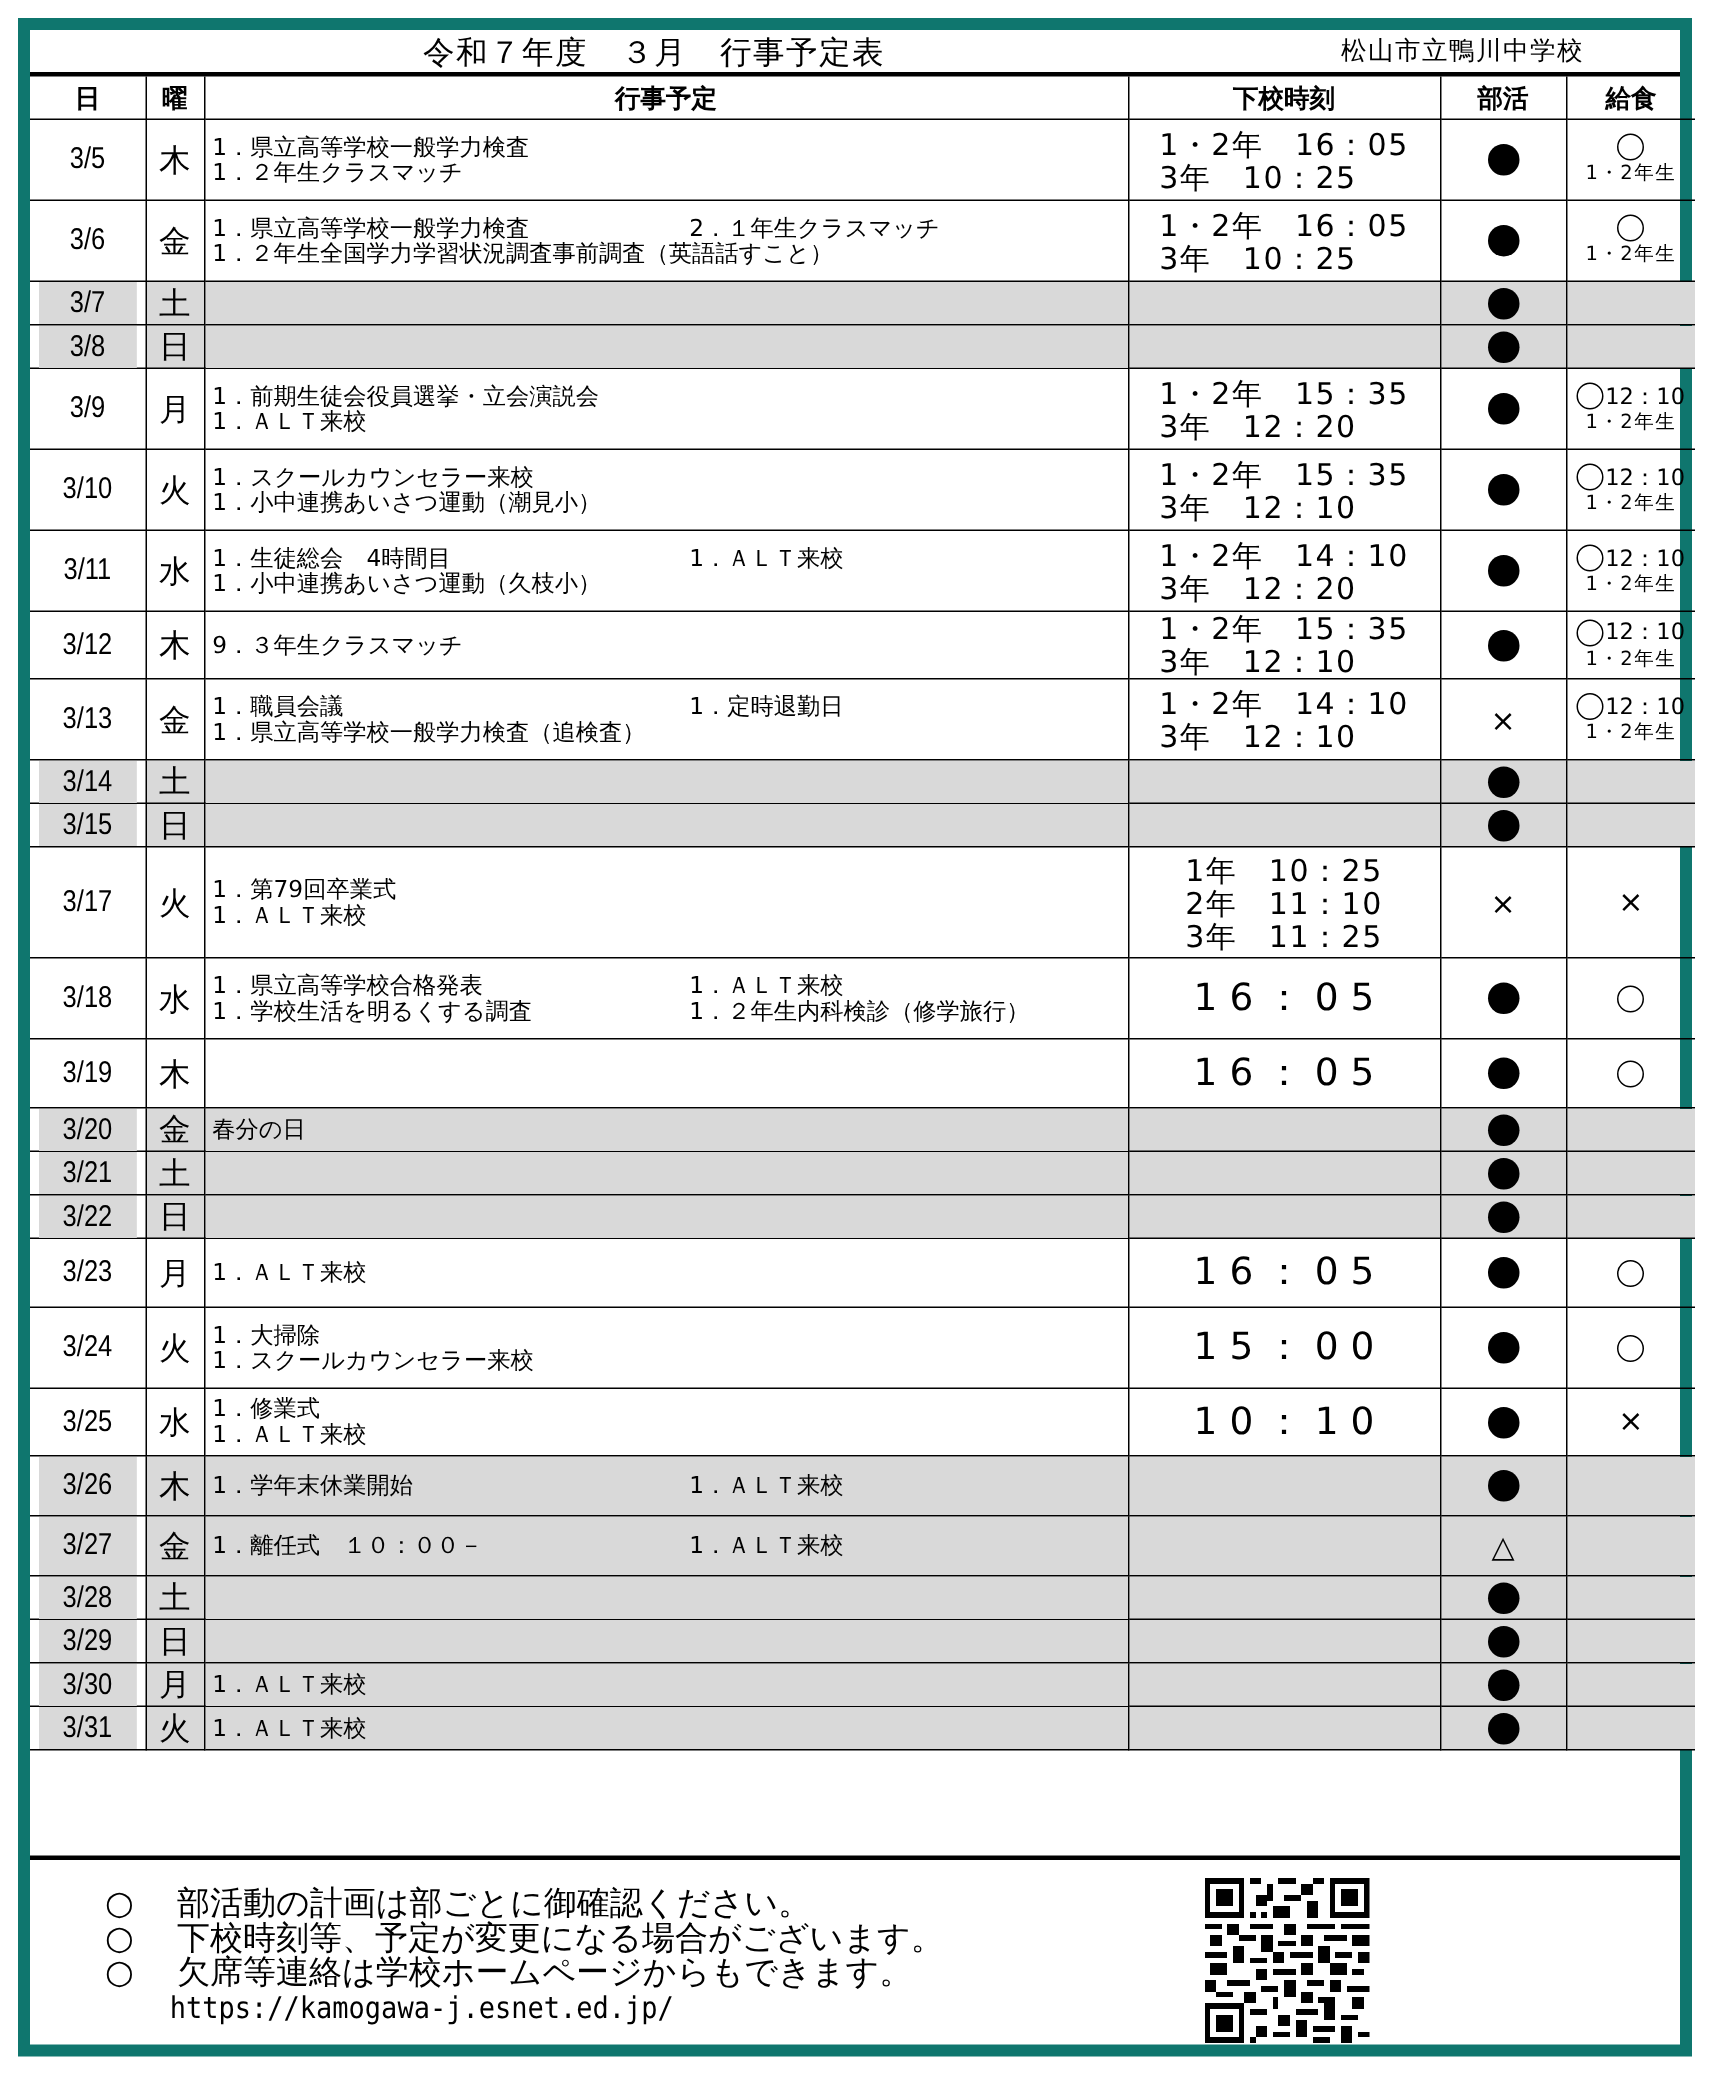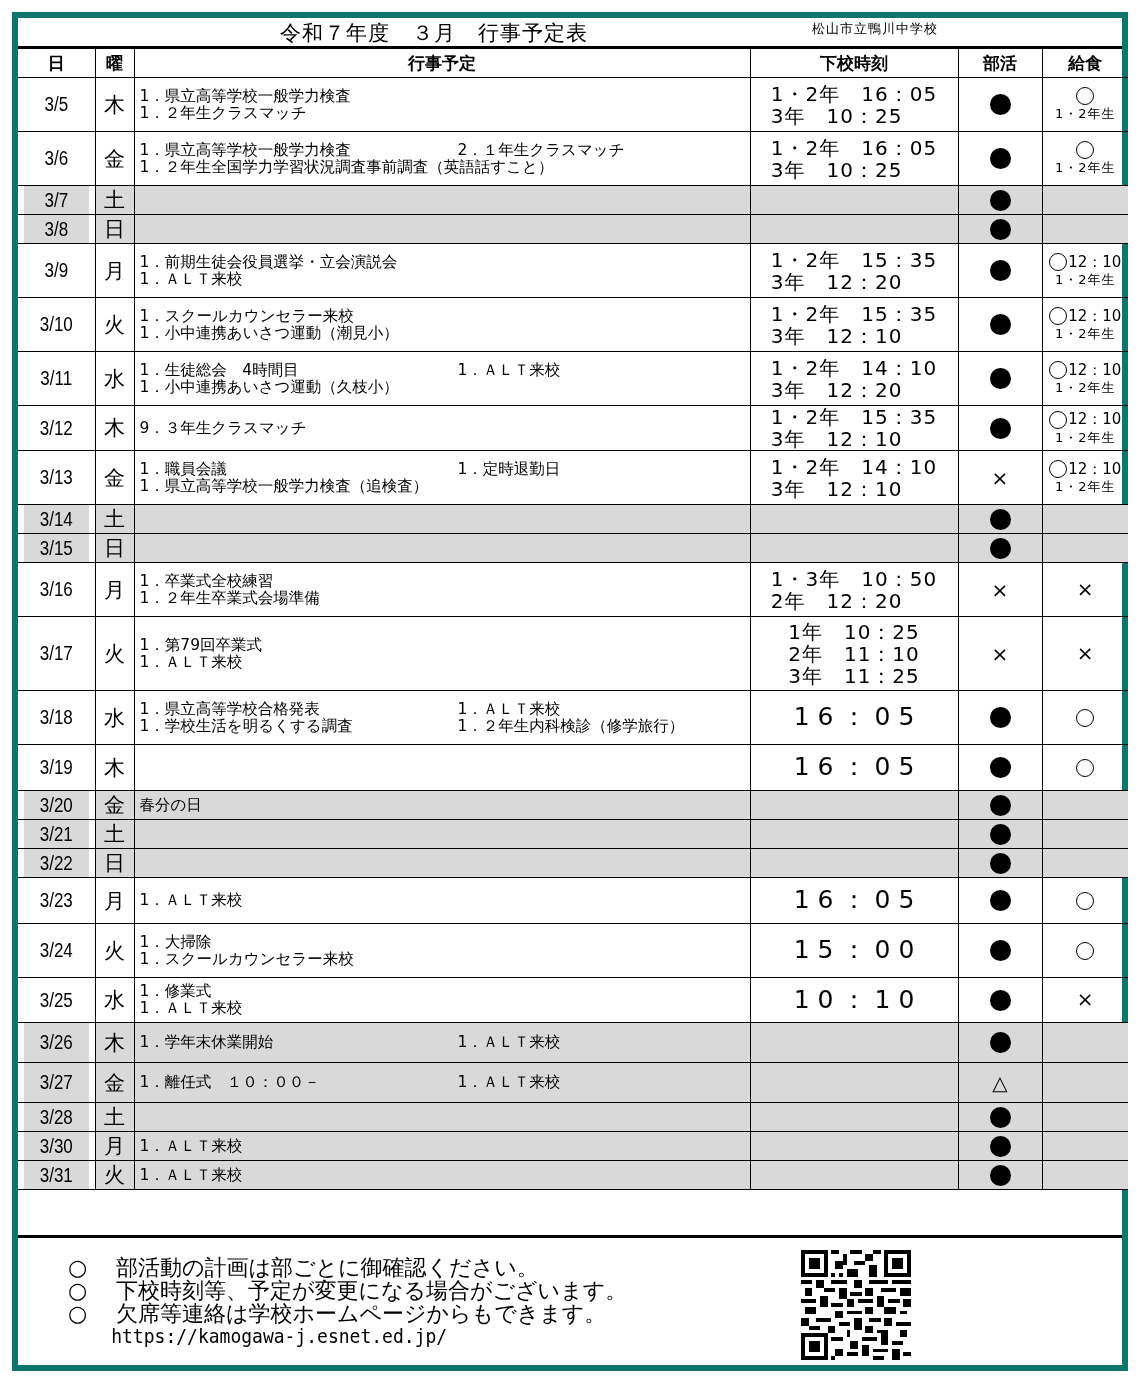--- a/index.html
+++ b/index.html
@@ -1,20 +1,20 @@
 <!DOCTYPE html>
 <html><head>
 <meta charset="utf-8">
 <style>
   html, body { margin: 0; padding: 0; background: #ffffff; }
   body { width: 1142px; height: 1386px; position: relative; font-family: "DejaVu Sans", "Liberation Sans", sans-serif; color: #000; }
-  .sheet { position: absolute; left: 12px; top: 12px; width: 1116px; height: 1359px; border: 6px solid #0f766e; box-sizing: border-box; }
+  .sheet { position: absolute; left: 12px; top: 12px; width: 1116px; height: 1359px; border: 8px solid #0f766e; box-sizing: border-box; }
   .title-row { position: absolute; left: 0; top: 0; width: 100%; height: 28px; border-bottom: 3px solid #000; box-sizing: content-box; }
   .title-main { position: absolute; left: 262px; top: 1px; font-size: 21px; letter-spacing: 1px; white-space: pre; }
-  .title-school { position: absolute; left: 794px; top: 2px; font-size: 13px; letter-spacing: 1px; white-space: pre; }
+  .title-school { position: absolute; left: 874px; top: 2px; font-size: 17px; letter-spacing: 1px; white-space: pre; }
   table.sched { position: absolute; left: 0; top: 31px; border-collapse: collapse; table-layout: fixed; width: 1110px; }
   table.sched td, table.sched th { border: 1px solid #000; padding: 0; overflow: hidden; }
   table.sched tr > *:first-child { border-left: none; }
   table.sched tr > *:last-child { border-right: none; }
   table.sched thead th { height: 28px; font-size: 17px; font-weight: bold; text-align: center; vertical-align: middle; border-top: none; }
   td.date { text-align: center; font-size: 20px; font-family: "Liberation Sans Narrow", "Liberation Sans", sans-serif; transform: scaleX(0.85); }
   td.dow { text-align: center; font-size: 21px; }
   td.events { font-size: 15.5px; line-height: 17px; padding-left: 5px !important; vertical-align: middle; position: relative; }
   .ev-line { display: flex; white-space: pre; }
   .ev-col1 { width: 318px; flex: none; }
@@ -190,31 +190,20 @@
           <td class="lunch"></td>
         </tr>
         <tr class="holiday" style="height: 29px;">
           <td class="date">3/15</td>
           <td class="dow">日</td>
           <td class="events"></td>
           <td class="dismiss"></td>
           <td class="club"><span class="mark-dot"></span></td>
           <td class="lunch"></td>
         </tr>
-        <tr style="height: 54px;">
-          <td class="date">3/16</td>
-          <td class="dow">月</td>
-          <td class="events">
-            <div class="ev-line"><span class="ev-col1">1．卒業式全校練習</span><span class="ev-col2"></span></div>
-            <div class="ev-line"><span class="ev-col1">1．２年生卒業式会場準備</span><span class="ev-col2"></span></div>
-          </td>
-          <td class="dismiss"><div class="dismiss-lines"><div class="dismiss-line">1・3年　10：50</div><div class="dismiss-line">2年　12：20</div></div></td>
-          <td class="club"><span class="mark-x">×</span></td>
-          <td class="lunch"><span class="mark-x">×</span></td>
-        </tr>
         <tr style="height: 74px;">
           <td class="date">3/17</td>
           <td class="dow">火</td>
           <td class="events">
             <div class="ev-line"><span class="ev-col1">1．第79回卒業式</span><span class="ev-col2"></span></div>
             <div class="ev-line"><span class="ev-col1">1．ＡＬＴ来校</span><span class="ev-col2"></span></div>
           </td>
           <td class="dismiss"><div class="dismiss-lines"><div class="dismiss-line">1年　10：25</div><div class="dismiss-line">2年　11：10</div><div class="dismiss-line">3年　11：25</div></div></td>
           <td class="club"><span class="mark-x">×</span></td>
           <td class="lunch"><span class="mark-x">×</span></td>
@@ -320,20 +309,28 @@
           <td class="events">
             <div class="ev-line"><span class="ev-col1">1．離任式　１０：００－</span><span class="ev-col2">1．ＡＬＴ来校</span></div>
           </td>
           <td class="dismiss"></td>
           <td class="club"><span class="mark-tri">△</span></td>
           <td class="lunch"></td>
         </tr>
         <tr class="holiday" style="height: 29px;">
           <td class="date">3/28</td>
           <td class="dow">土</td>
+          <td class="events"></td>
+          <td class="dismiss"></td>
+          <td class="club"><span class="mark-dot"></span></td>
+          <td class="lunch"></td>
+        </tr>
+        <tr class="holiday" style="height: 29px;">
+          <td class="date">3/29</td>
+          <td class="dow">日</td>
           <td class="events"></td>
           <td class="dismiss"></td>
           <td class="club"><span class="mark-dot"></span></td>
           <td class="lunch"></td>
         </tr>
         <tr class="holiday" style="height: 29px;">
           <td class="date">3/30</td>
           <td class="dow">月</td>
           <td class="events">
             <div class="ev-line"><span class="ev-col1">1．ＡＬＴ来校</span><span class="ev-col2"></span></div>

